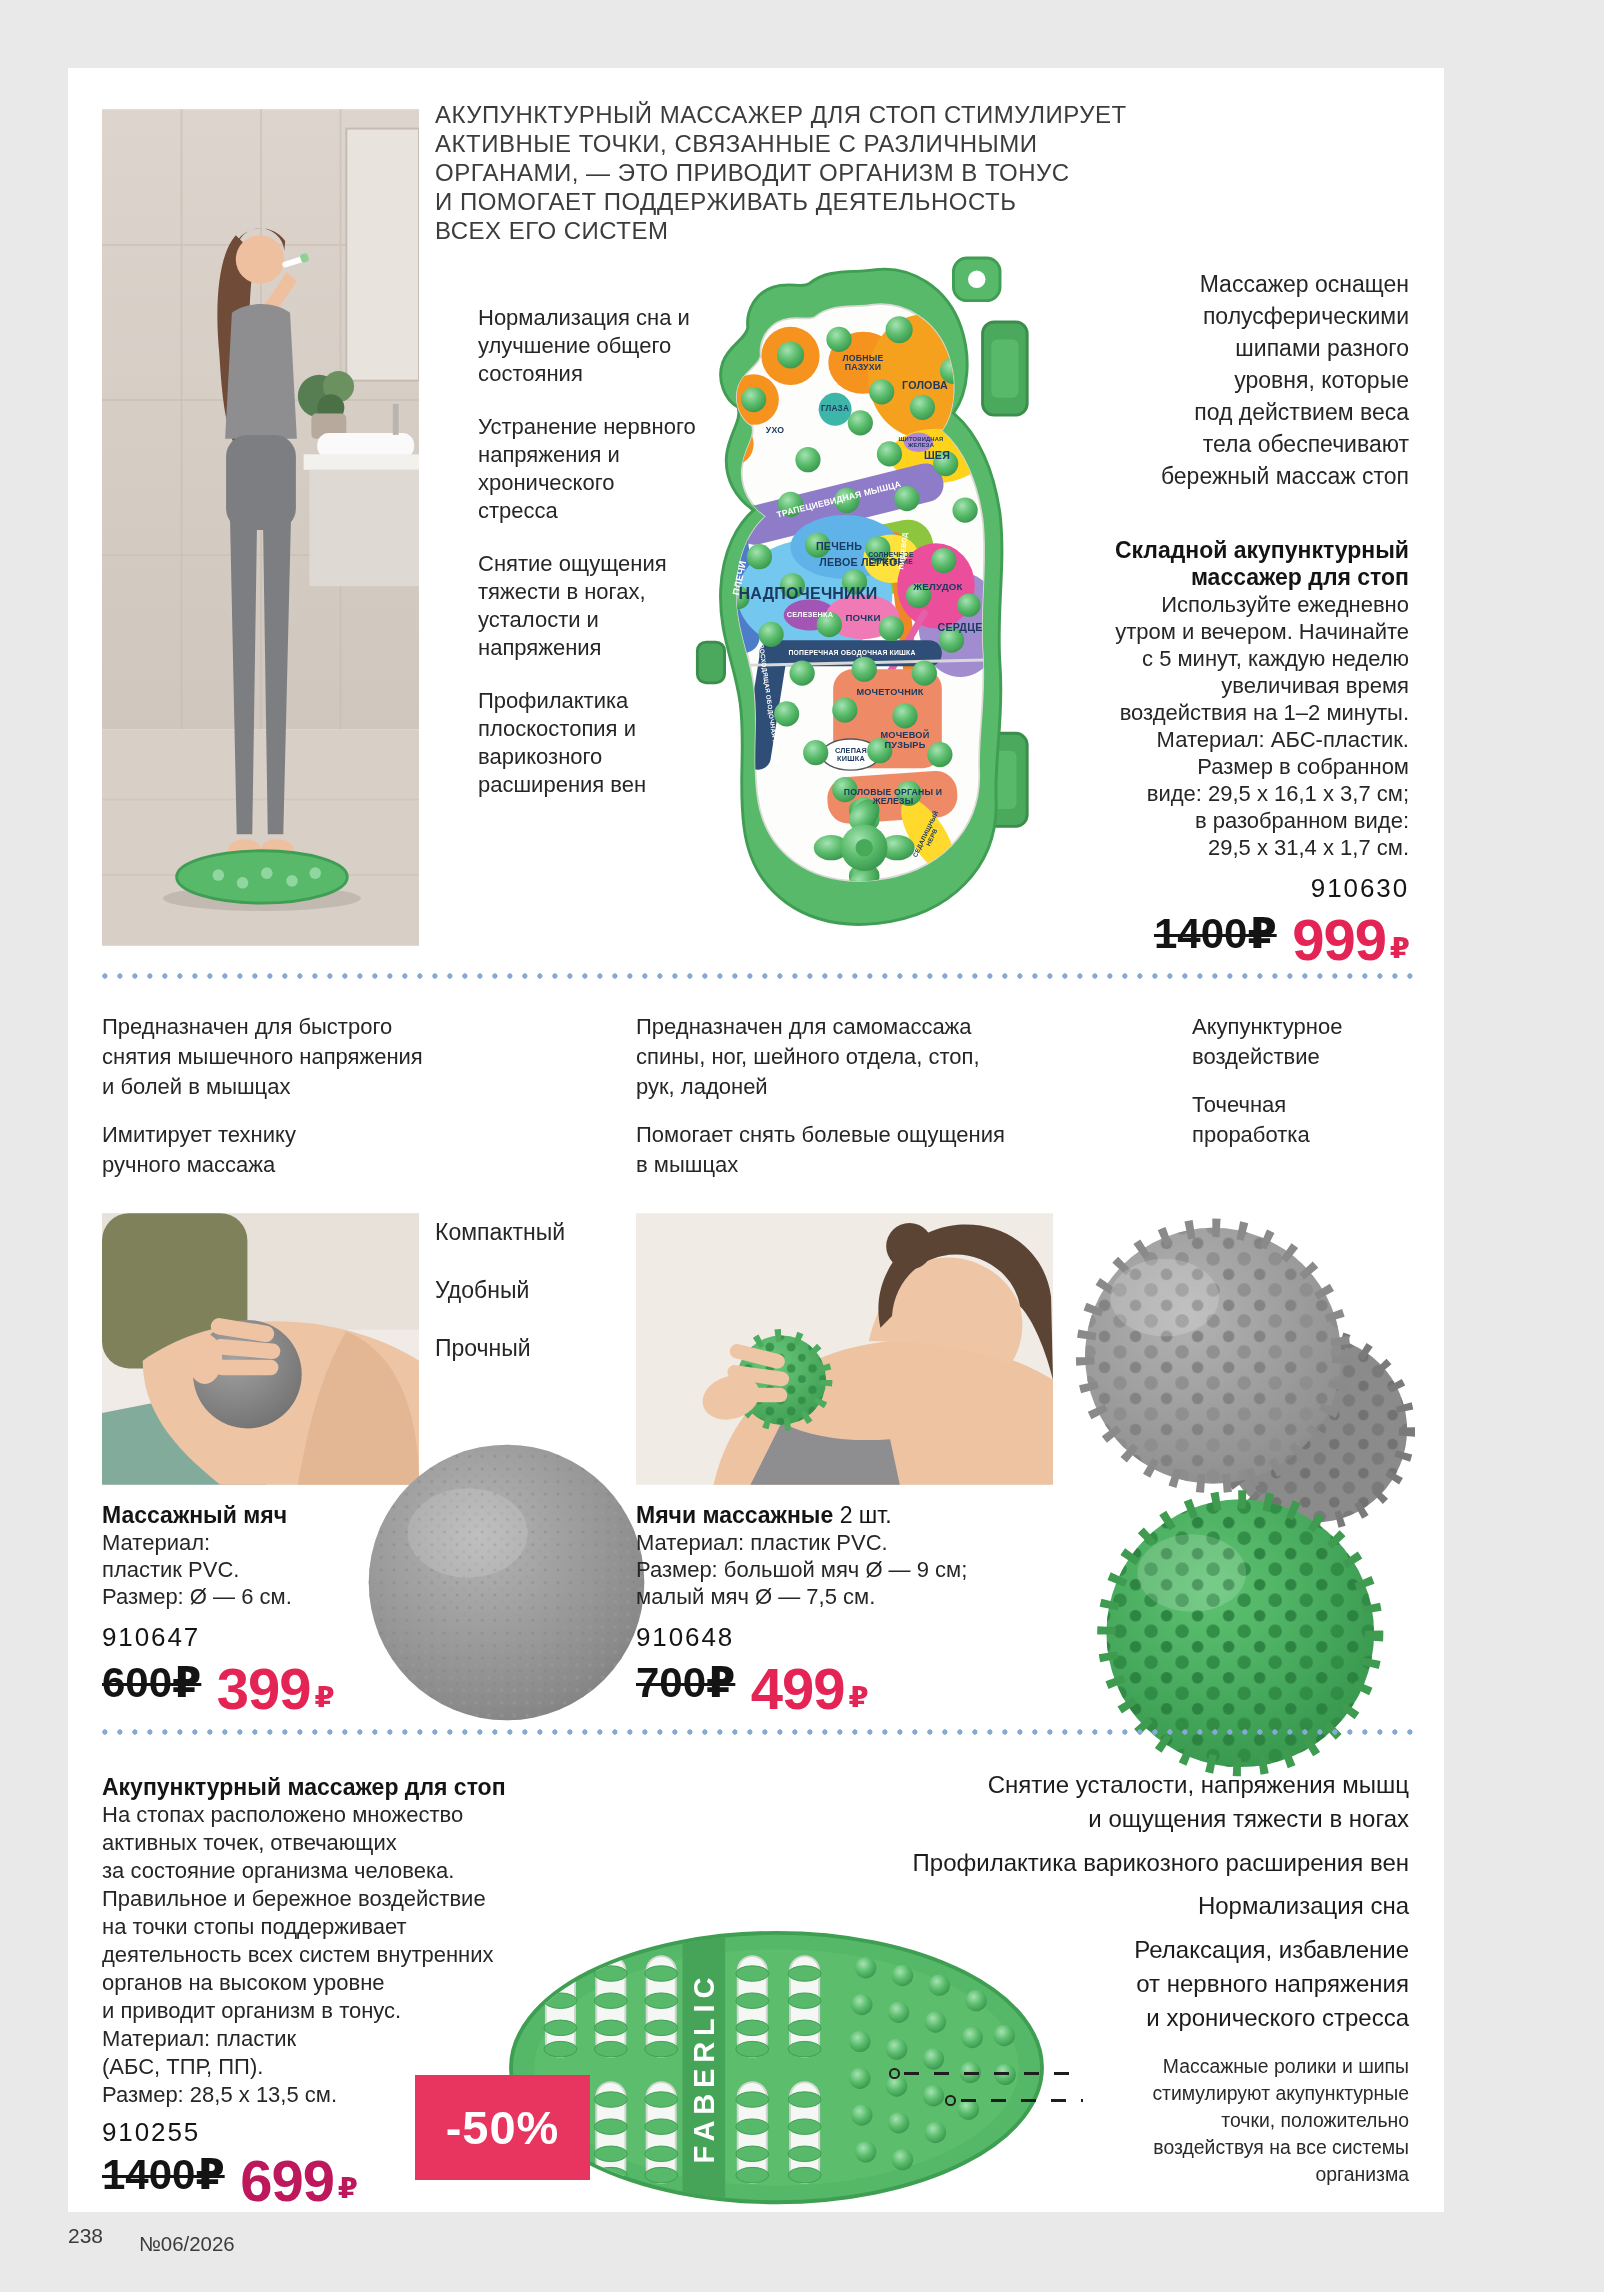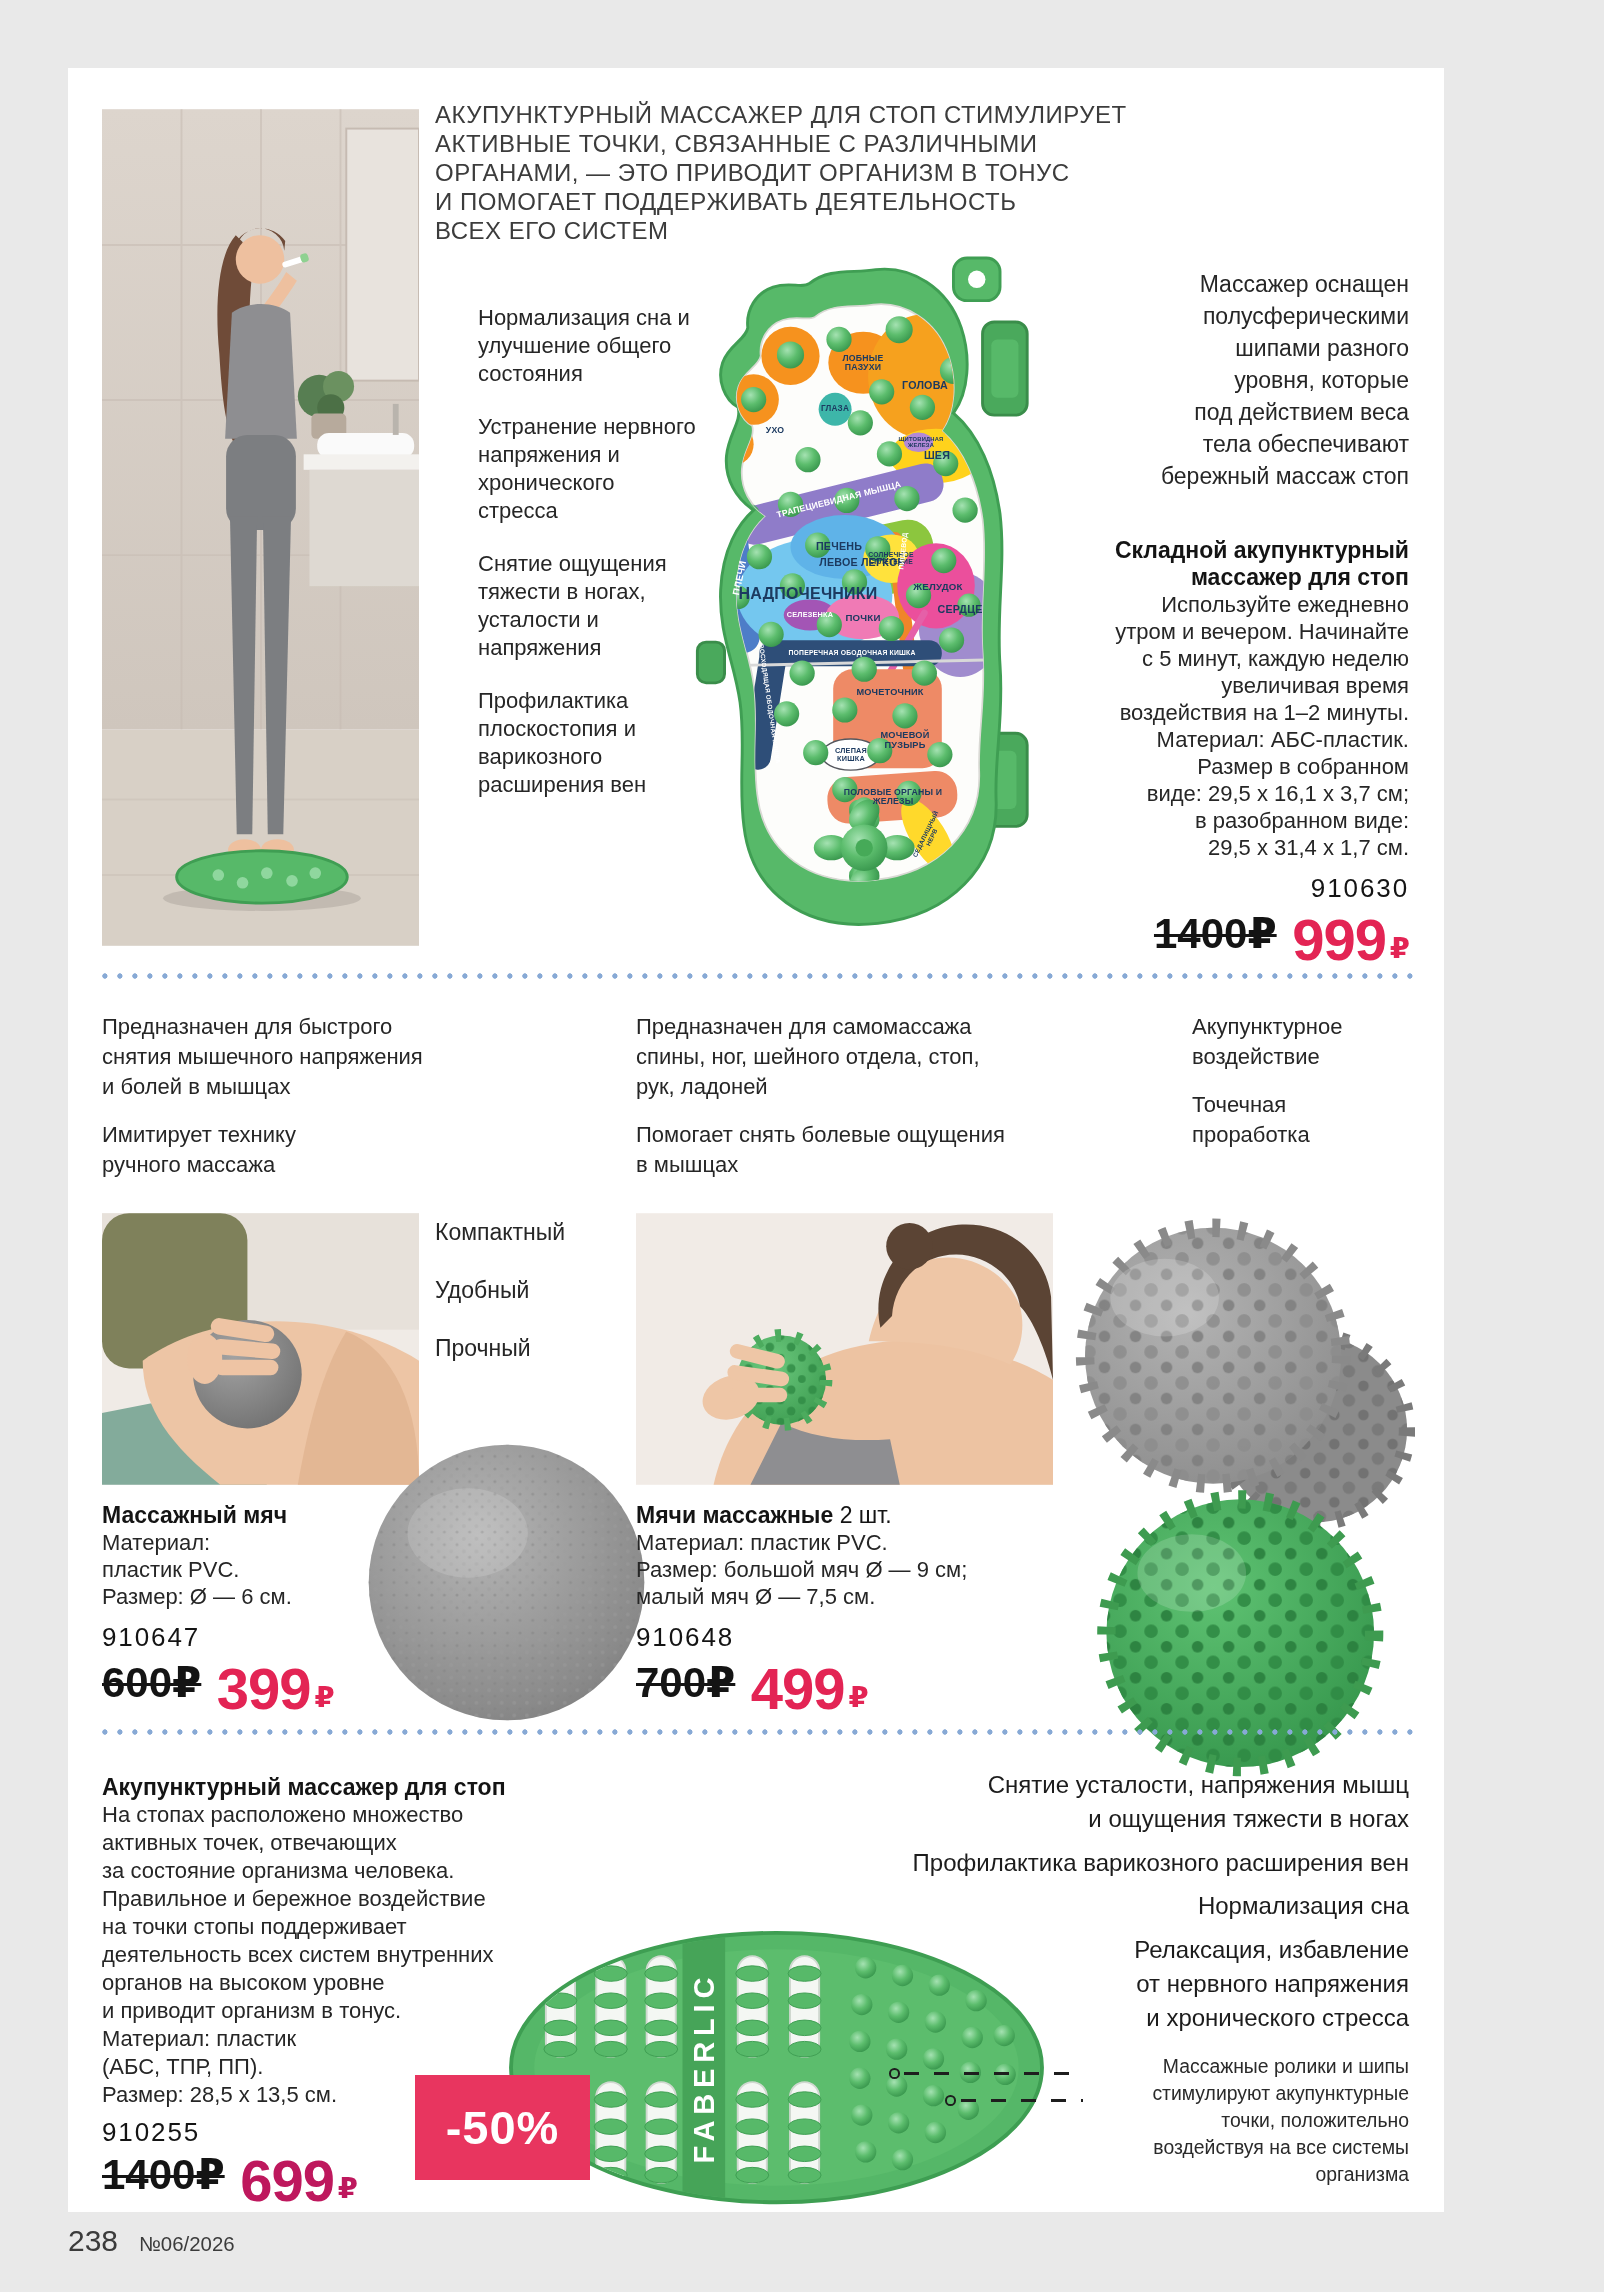--- a/index.html
+++ b/index.html
@@ -24,21 +24,21 @@
   .dots{height:5.8px;background-image:radial-gradient(circle at 2.9px 2.9px,#87a9d5 2.3px,rgba(0,0,0,0) 2.9px);background-size:15px 5.8px;background-repeat:repeat-x;}
   .intro{font-size:22px;line-height:30px;}
   .intro p{margin:0 0 17.5px 0;}
   .feature{font-size:23px;color:#262626;margin-bottom:31px;}
   .benefit-b{font-size:24px;line-height:34px;color:#1c1c1c;margin-bottom:9.7px;}
   .callout{font-size:19.4px;line-height:27px;color:#2a2a2a;}
   .badge{display:flex;align-items:center;justify-content:center;color:#fff;font-weight:800;font-size:47px;letter-spacing:1px;}
   .dash{height:2.9px;background:repeating-linear-gradient(90deg,#1e1e1e 0 14.6px,rgba(0,0,0,0) 14.6px 30px);}
   .dash-dot{width:10.7px;height:10.7px;border:2.4px solid #1e1e1e;border-radius:50%;background:transparent;box-sizing:border-box;}
   .fz{position:absolute;transform:translate(-50%,-50%);text-align:center;font-weight:700;color:#1c3a60;text-transform:uppercase;line-height:1.08;letter-spacing:0.2px;}
-  .footer-num{font-size:30px;color:#3b3b3b;}
+  .footer-num{font-size:21px;color:#3b3b3b;}
   .footer-issue{font-size:20.4px;color:#3b3b3b;}
   .footer-disc{font-size:18.4px;line-height:25px;color:#3b3b3b;text-align:right;}
   svg{display:block;font-family:inherit;}
   .photo{overflow:hidden;}
 </style>
 </head>
 <body>
 
 <div class="canvas">
   <div class="card">
@@ -227,21 +227,21 @@
         </g>
       </svg>
 
       <div class="fz" style="left:218px;top:109px;width:62px;font-size:8.7px;">ЛОБНЫЕ ПАЗУХИ</div>
       <div class="fz" style="left:280px;top:132px;font-size:10.7px;white-space:nowrap;">ГОЛОВА</div>
       <div class="fz" style="left:190px;top:155px;font-size:8.2px;white-space:nowrap;">ГЛАЗА</div>
       <div class="fz" style="left:130px;top:177px;font-size:8.7px;white-space:nowrap;">УХО</div>
       <div class="fz" style="left:292px;top:202px;font-size:10.7px;white-space:nowrap;">ШЕЯ</div>
       <div class="fz" style="left:194px;top:246px;font-size:8.7px;color:#fff;white-space:nowrap;transform:translate(-50%,-50%) rotate(-14deg);">ТРАПЕЦИЕВИДНАЯ МЫШЦА</div>
       <div class="fz" style="left:217px;top:309px;width:87px;font-size:10.7px;">ЛЕВОЕ ЛЕГКОЕ</div>
-      <div class="fz" style="left:315px;top:356px;font-size:10.7px;white-space:nowrap;">СЕРДЦЕ</div>
+      <div class="fz" style="left:315px;top:374px;font-size:10.7px;white-space:nowrap;">СЕРДЦЕ</div>
       <div class="fz" style="left:95px;top:324px;font-size:9.7px;color:#fff;white-space:nowrap;transform:translate(-50%,-50%) rotate(-78deg);">ПЛЕЧИ</div>
       <div class="fz" style="left:194px;top:293px;font-size:10.7px;white-space:nowrap;">ПЕЧЕНЬ</div>
       <div class="fz" style="left:163px;top:340px;font-size:16px;white-space:nowrap;">НАДПОЧЕЧНИКИ</div>
       <div class="fz" style="left:165px;top:361px;font-size:7.3px;color:#fff;width:47px;">СЕЛЕЗЕНКА</div>
       <div class="fz" style="left:218px;top:364px;font-size:9.7px;white-space:nowrap;">ПОЧКИ</div>
       <div class="fz" style="left:293px;top:333px;font-size:9.7px;white-space:nowrap;">ЖЕЛУДОК</div>
       <div class="fz" style="left:246px;top:304px;width:60px;font-size:6.8px;">СОЛНЕЧНОЕ СПЛЕТЕНИЕ</div>
       <div class="fz" style="left:258px;top:297px;font-size:6.8px;color:#fff;white-space:nowrap;transform:translate(-50%,-50%) rotate(-84deg);">ПИЩЕВОД</div>
       <div class="fz" style="left:245px;top:439px;font-size:9.2px;white-space:nowrap;">МОЧЕТОЧНИК</div>
       <div class="fz" style="left:260px;top:487px;width:76px;font-size:9.2px;">МОЧЕВОЙ ПУЗЫРЬ</div>

